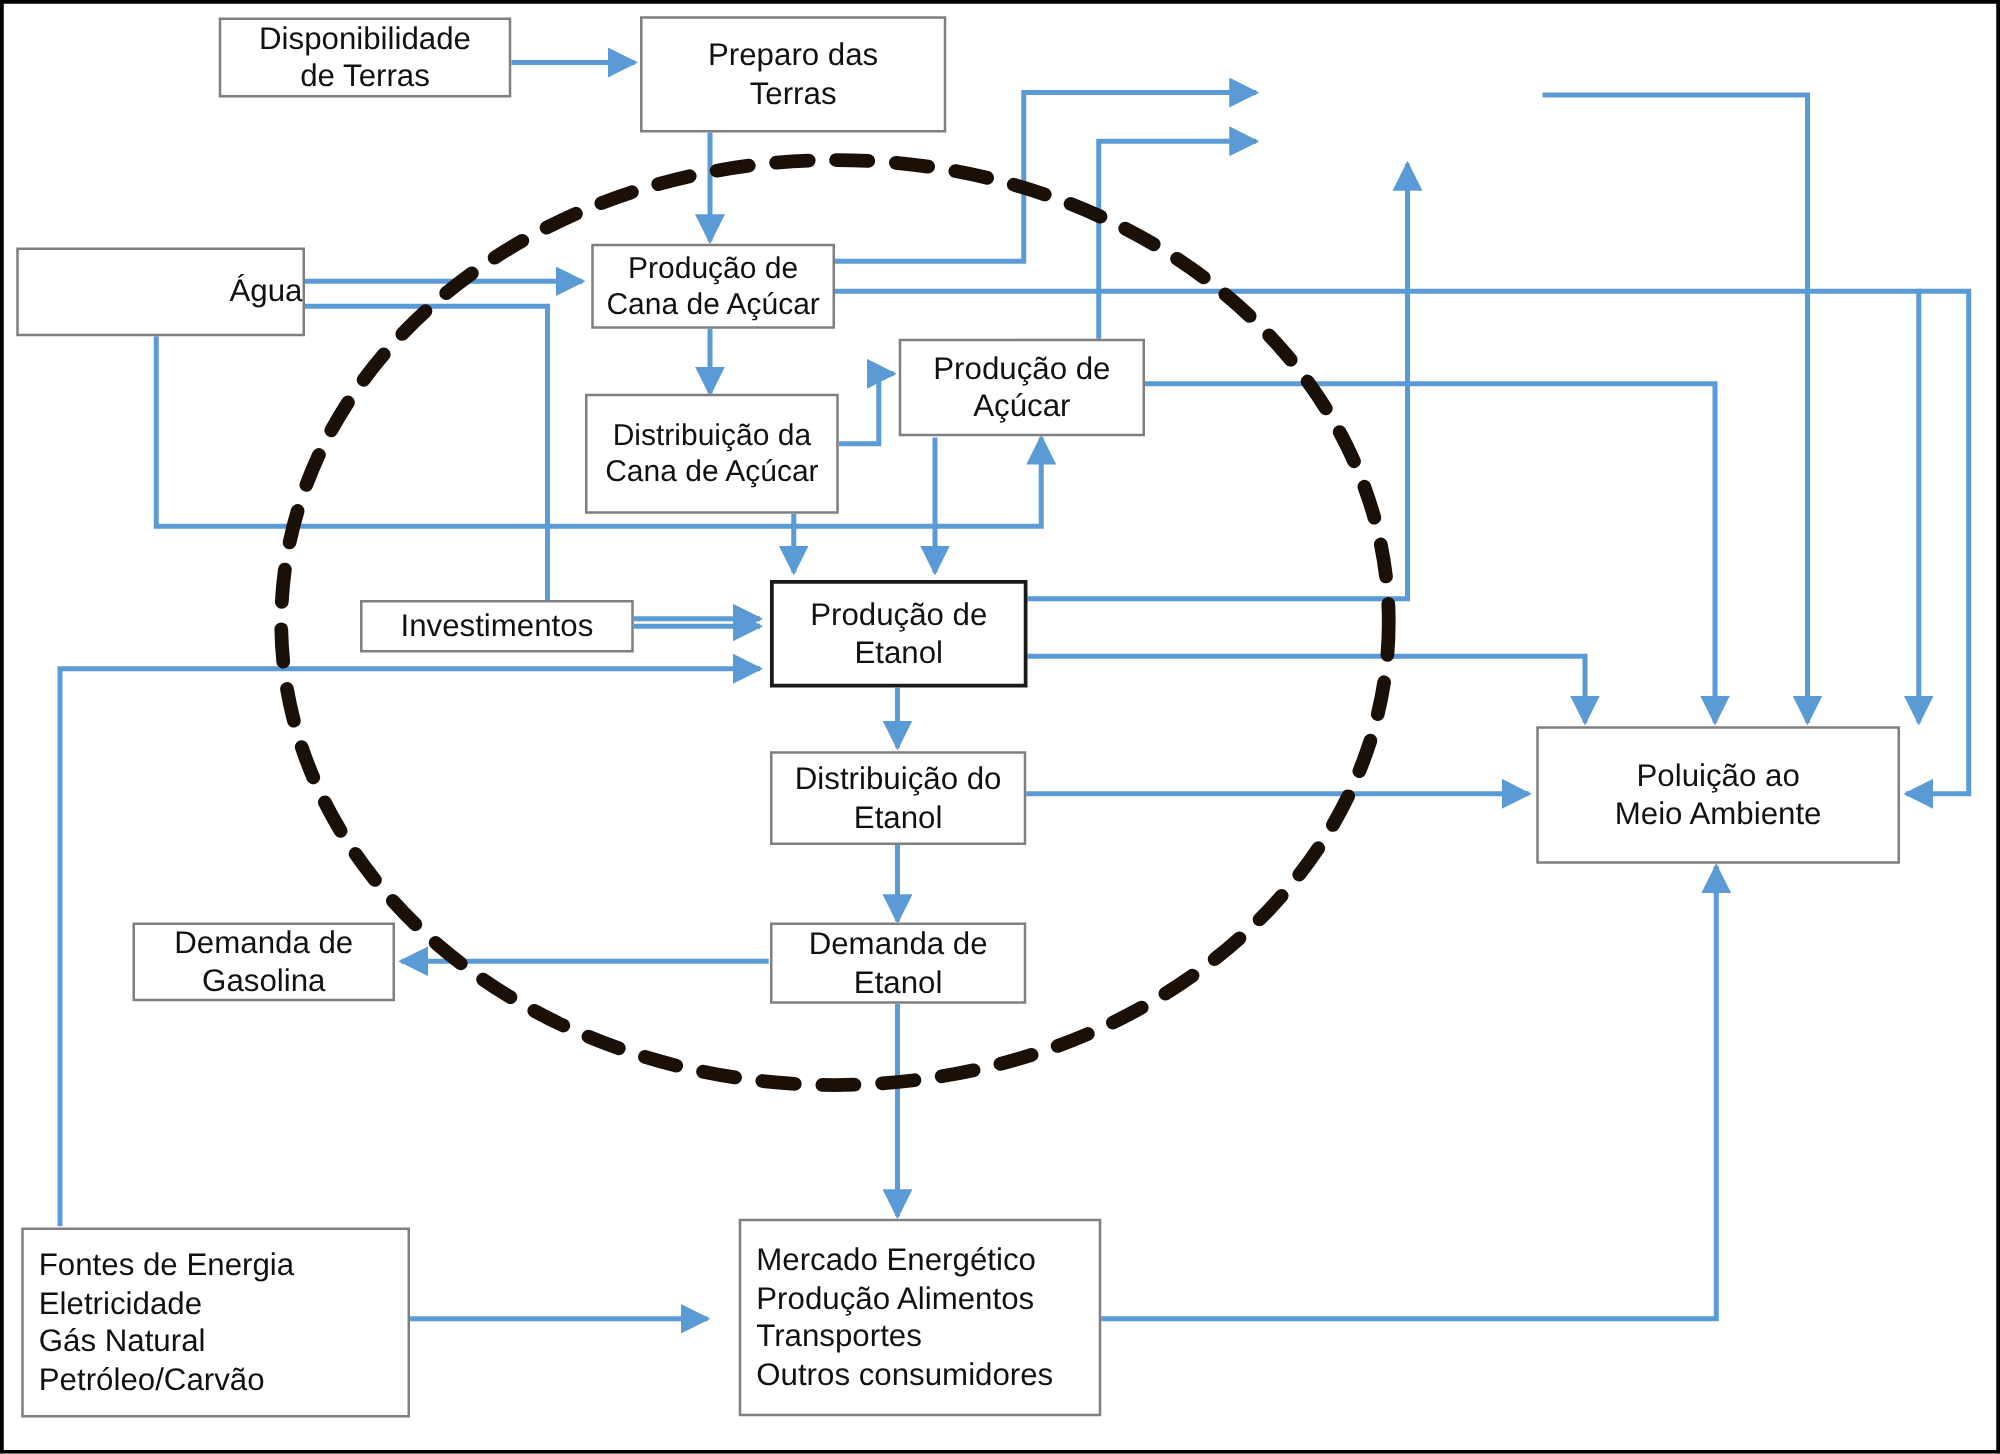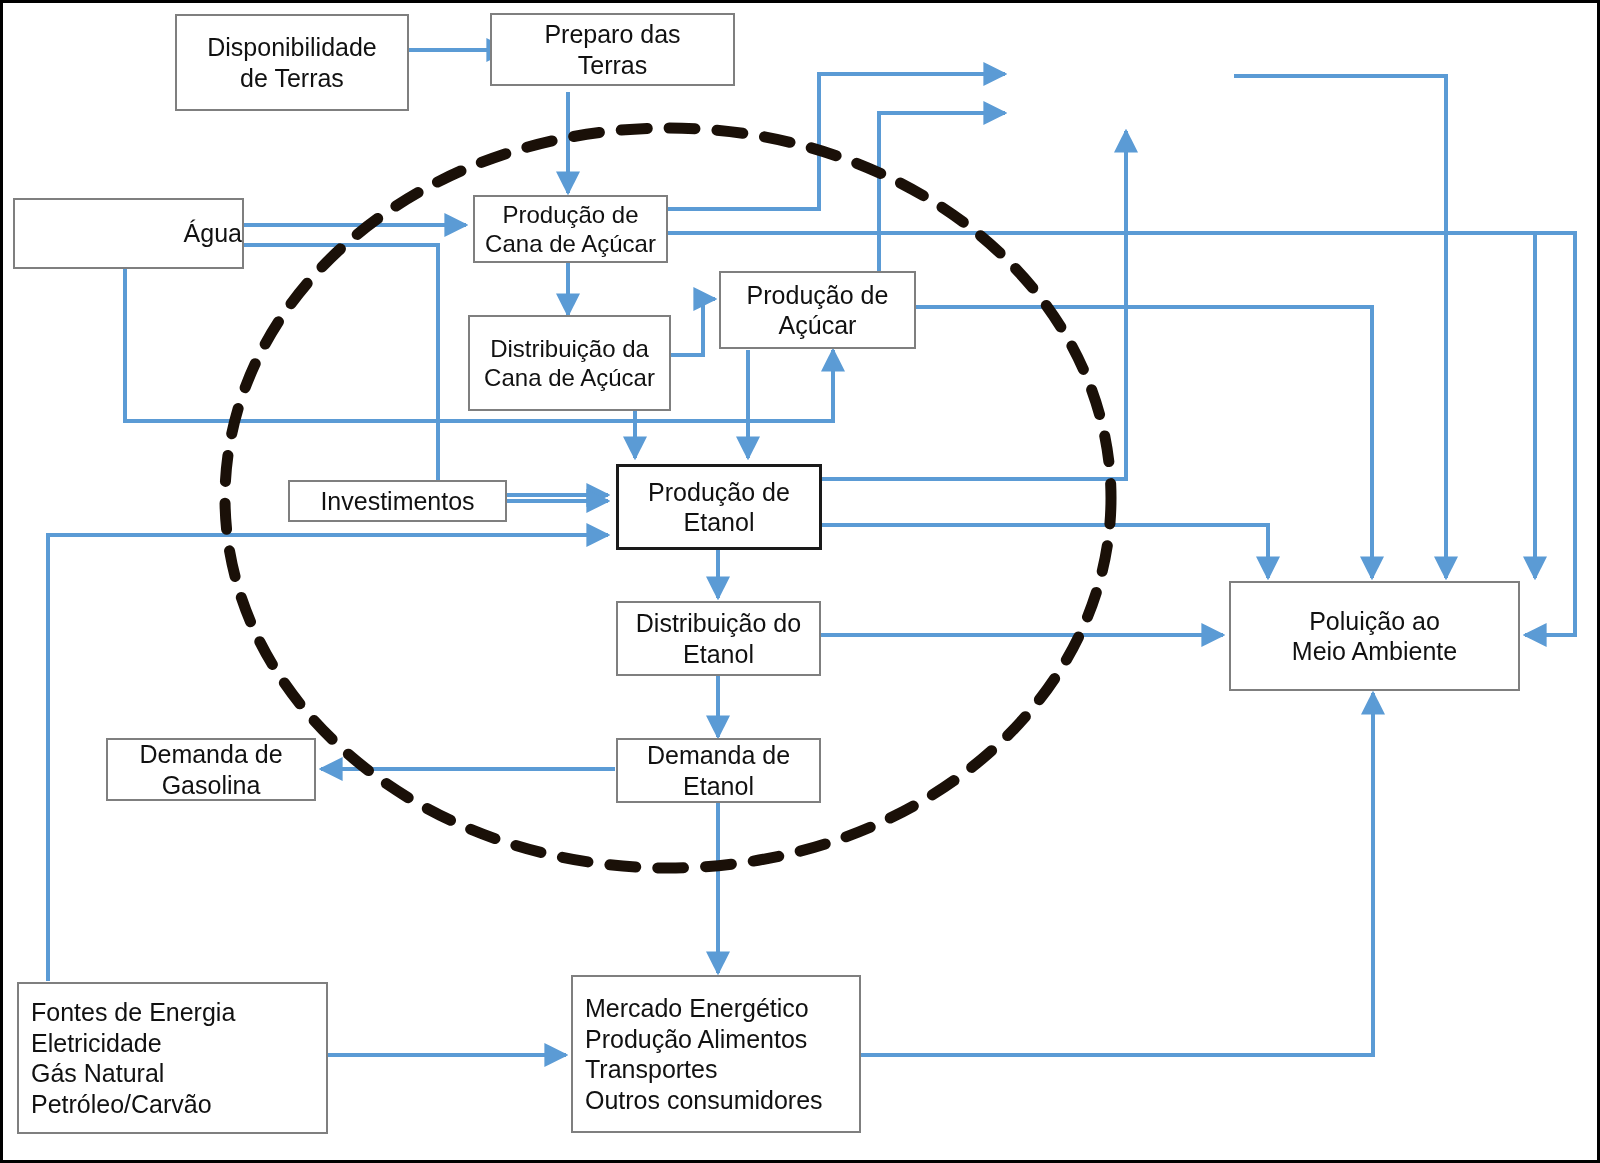--- a/index.html
+++ b/index.html
@@ -95,26 +95,26 @@
       <path d="M308,1052 L563,1052" marker-end="url(#ah)"></path>
 
       <path d="M858,1052 L1370,1052 L1370,690" marker-end="url(#ah)"></path>
 
       <path d="M1532,230 L1572,230 L1572,632 L1522,632" marker-end="url(#ah)"></path>
     </g>
 
     <ellipse cx="665" cy="495" rx="443" ry="370" fill="none" stroke="#1A1008" stroke-width="11" stroke-dasharray="26 22" stroke-linecap="round"></ellipse>
   </svg>
 
-  <div class="node" style="left:172px;top:11px;width:234px;height:97px;">
+  <div class="node" style="left:172px;top:11px;width:234px;height:64px;">
     <span class="ln">Disponibilidade</span>
     <span class="ln">de Terras</span>
   </div>
 
-  <div class="node" style="left:487px;top:10px;width:245px;height:73px;">
+  <div class="node" style="left:509px;top:10px;width:245px;height:93px;">
     <span class="ln">Preparo das</span>
     <span class="ln">Terras</span>
   </div>
 
 
   <div class="node" style="left:10px;top:195px;width:231px;height:71px;align-items:flex-end;">
     <span class="ln">Água</span>
   </div>
 
   <div class="node" style="left:470px;top:192px;width:195px;height:68px;font-size:24px;">
@@ -161,20 +161,20 @@
     <span class="ln">Etanol</span>
   </div>
 
   <div class="node left-align" style="left:14px;top:979px;width:311px;height:152px;justify-content:center;">
     <span class="ln">Fontes de Energia</span>
     <span class="ln">Eletricidade</span>
     <span class="ln">Gás Natural</span>
     <span class="ln">Petróleo/Carvão</span>
   </div>
 
-  <div class="node left-align" style="left:568px;top:972px;width:290px;height:158px;justify-content:center;">
+  <div class="node left-align" style="left:588px;top:972px;width:290px;height:158px;justify-content:center;">
     <span class="ln">Mercado Energético</span>
     <span class="ln">Produção Alimentos</span>
     <span class="ln">Transportes</span>
     <span class="ln">Outros consumidores</span>
   </div>
 
 </div>
 
 </body></html>

